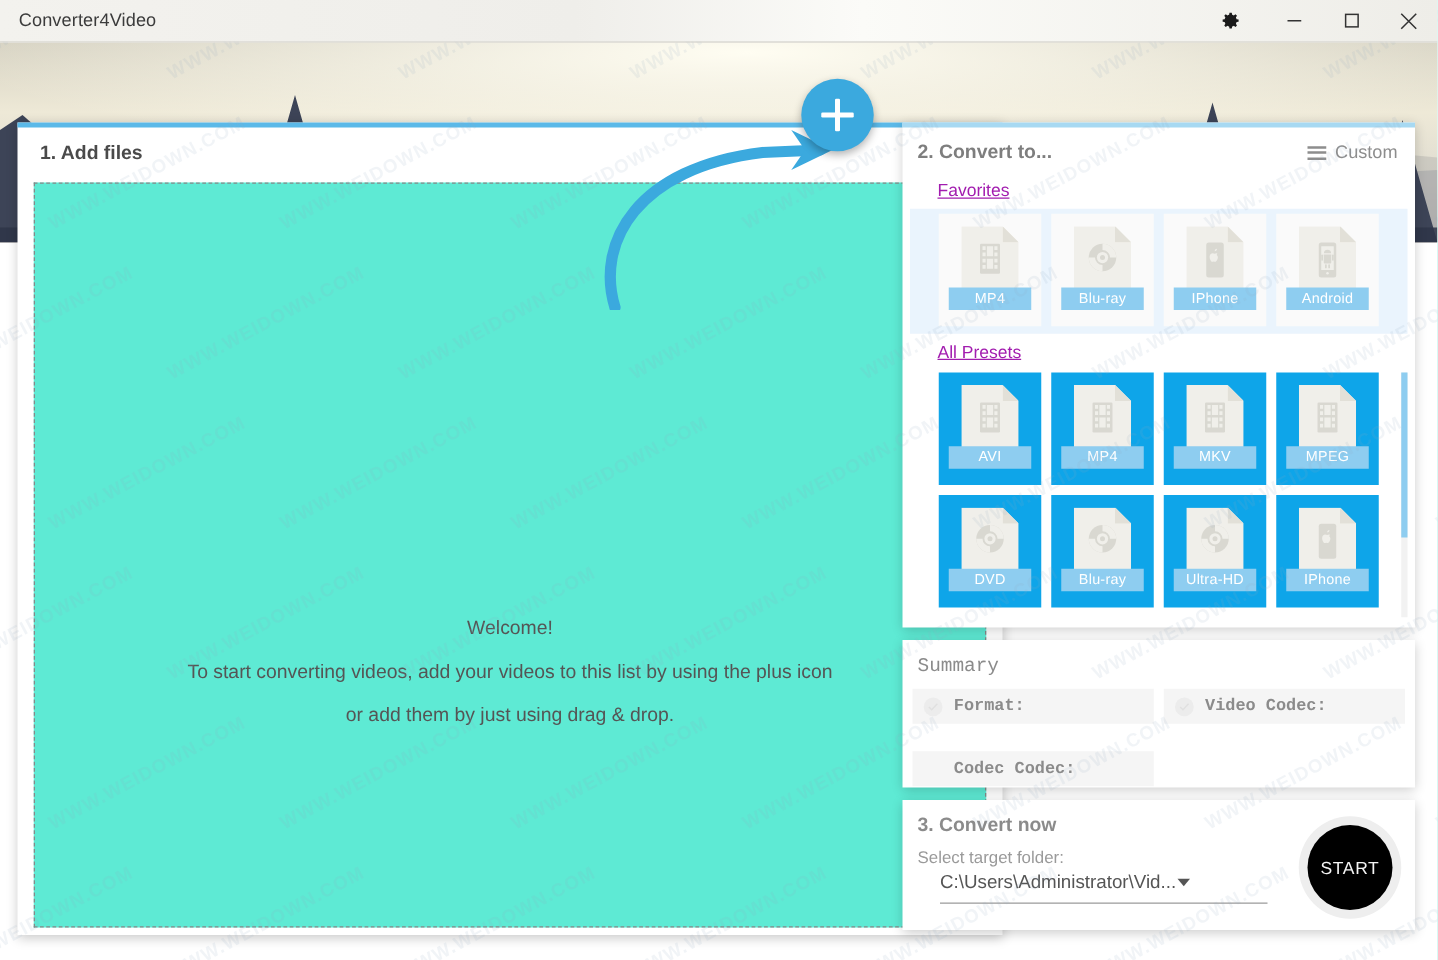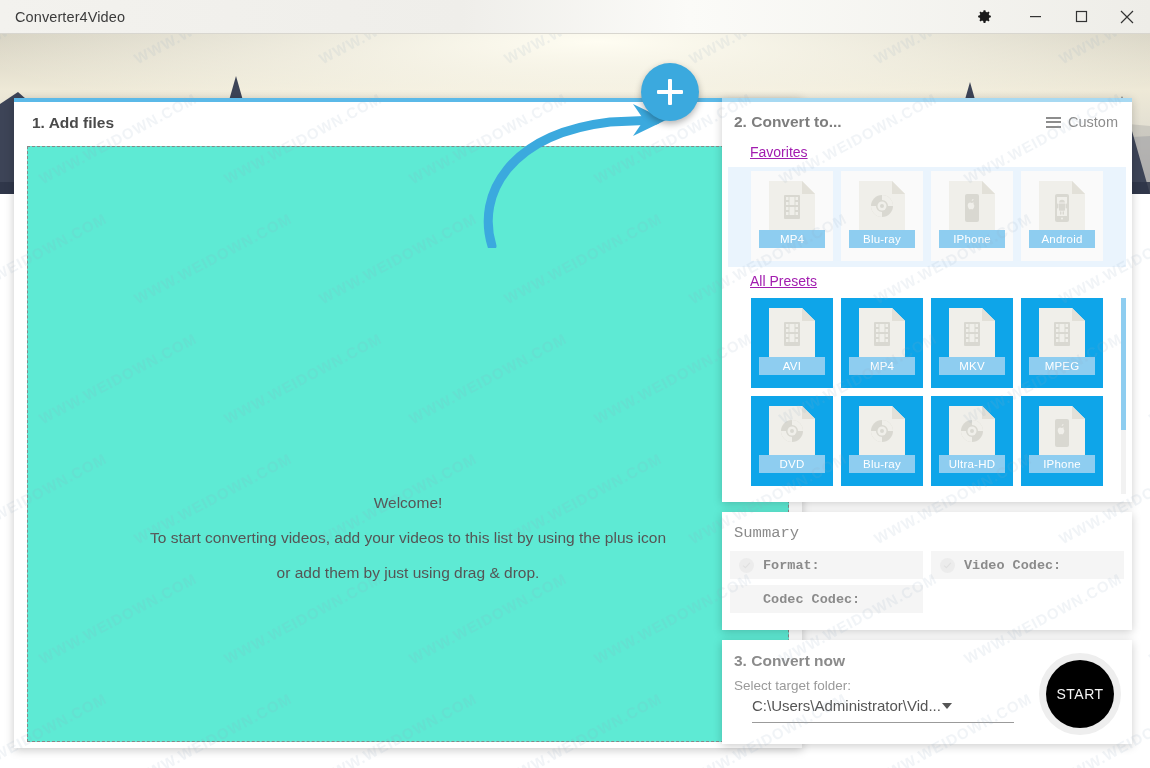--- a/index.html
+++ b/index.html
@@ -147,21 +147,21 @@
 
   
   .scrollbar {
     position:absolute; right: -2px; top: 2px; width: 7px; height: 196px; background: #f2f2f2;
   }
   .scroll-thumb { position:absolute; left:0; top:0; width:7px; height:132px; background:#8ecdf0; }
 
   
   .summary-card { position:absolute; left:0; top: 414px; width: 410px; height: 118px; font-family: Liberation Mono, monospace; }
   .summary-title { font-size:15.5px; color:#8b8b8b; padding: 12px 0 9px 12px; }
-  .sum-grid { display:grid; grid-template-columns: 1fr 1fr; gap: 6px 8px; padding: 0 8px 10px 8px; }
+  .sum-grid { display:grid; grid-template-columns: 1fr 1fr; gap: 22px 8px; padding: 0 8px 10px 8px; }
   .sum-cell {
     background:#f5f5f5; height: 28px; display:flex; align-items:center; gap: 9px; padding-left: 9px;
     font-size: 13.5px; color:#8b8b8b; font-weight:bold;
   }
   .sum-cell .dot {
     width:15px; height:15px; border-radius:50%; background:#ececec; flex:none;
     display:flex; align-items:center; justify-content:center;
   }
   .sum-cell .dot svg { display:block; }
   .sum-cell .val { font-weight: normal; color:#9c9c9c; margin-left: -4px; }

